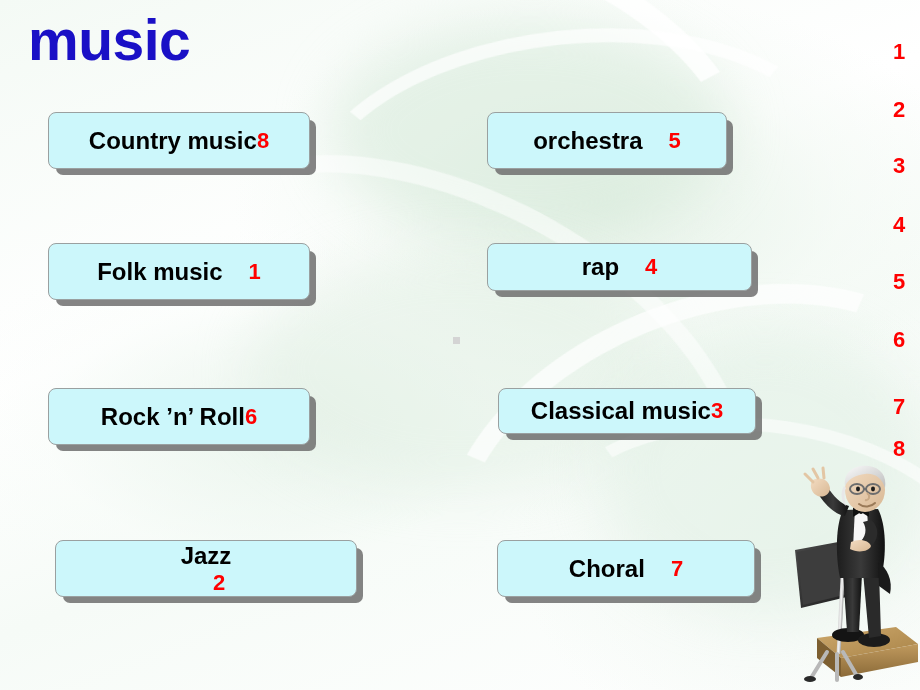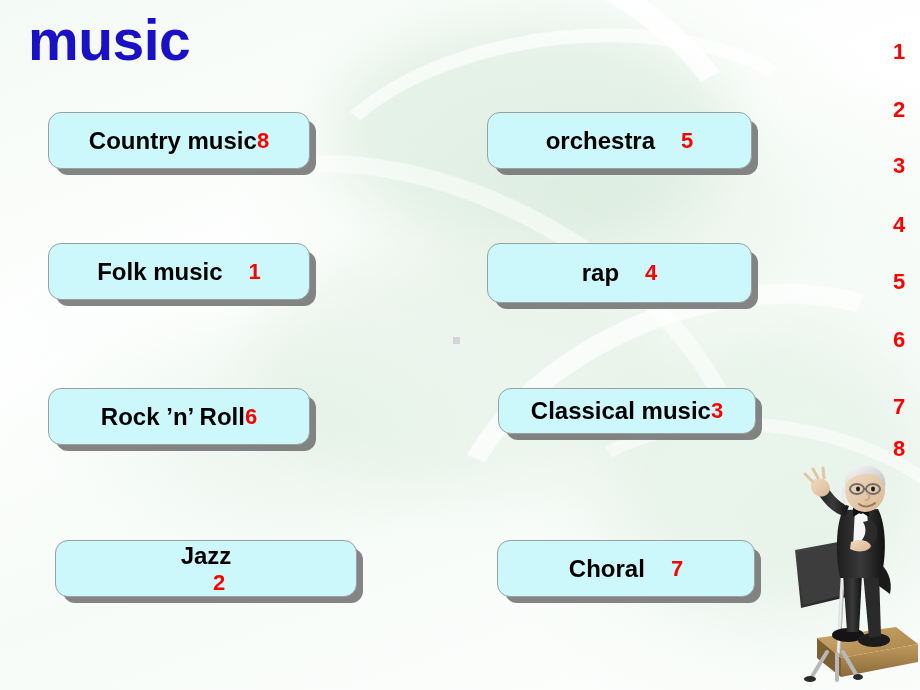--- a/index.html
+++ b/index.html
@@ -67,21 +67,21 @@
     line-height: 1;
     color: #1a10c6;
   }
 
   
   .term-box {
     position: absolute;
     box-sizing: border-box;
     background: #ccf7fb;
     border: 1px solid #9aa0a0;
-    border-radius: 13px;
+    border-radius: 8px;
     box-shadow: 7px 7px 0 -1px rgba(110,110,110,0.85);
     display: flex;
     align-items: center;
     justify-content: center;
     padding: 0 10px;
   }
   .term-label {
     font-size: 24px;
     font-weight: bold;
     color: #000000;
@@ -92,22 +92,22 @@
     font-weight: bold;
     color: #ff0000;
     white-space: nowrap;
   }
 
   
   .b0 { left: 48px;  top: 112px; width: 262px; height: 57px; }
   .b1 { left: 48px;  top: 243px; width: 262px; height: 57px; }
   .b2 { left: 48px;  top: 388px; width: 262px; height: 57px; text-align: right; }
   .b3 { left: 55px;  top: 540px; width: 302px; height: 57px; flex-direction: column; }
-  .b4 { left: 487px; top: 112px; width: 265px; height: 57px; }
-  .b5 { left: 487px; top: 243px; width: 265px; height: 60px; }
+  .b4 { left: 487px; top: 112px; width: 240px; height: 57px; }
+  .b5 { left: 487px; top: 243px; width: 265px; height: 48px; }
   .b6 { left: 498px; top: 388px; width: 258px; height: 46px; }
   .b7 { left: 497px; top: 540px; width: 258px; height: 57px; }
 
   
   .gap-tight { margin-left: 0px; }
   .gap-wide  { margin-left: 26px; }
 
   
   .list-num {
     position: absolute;

